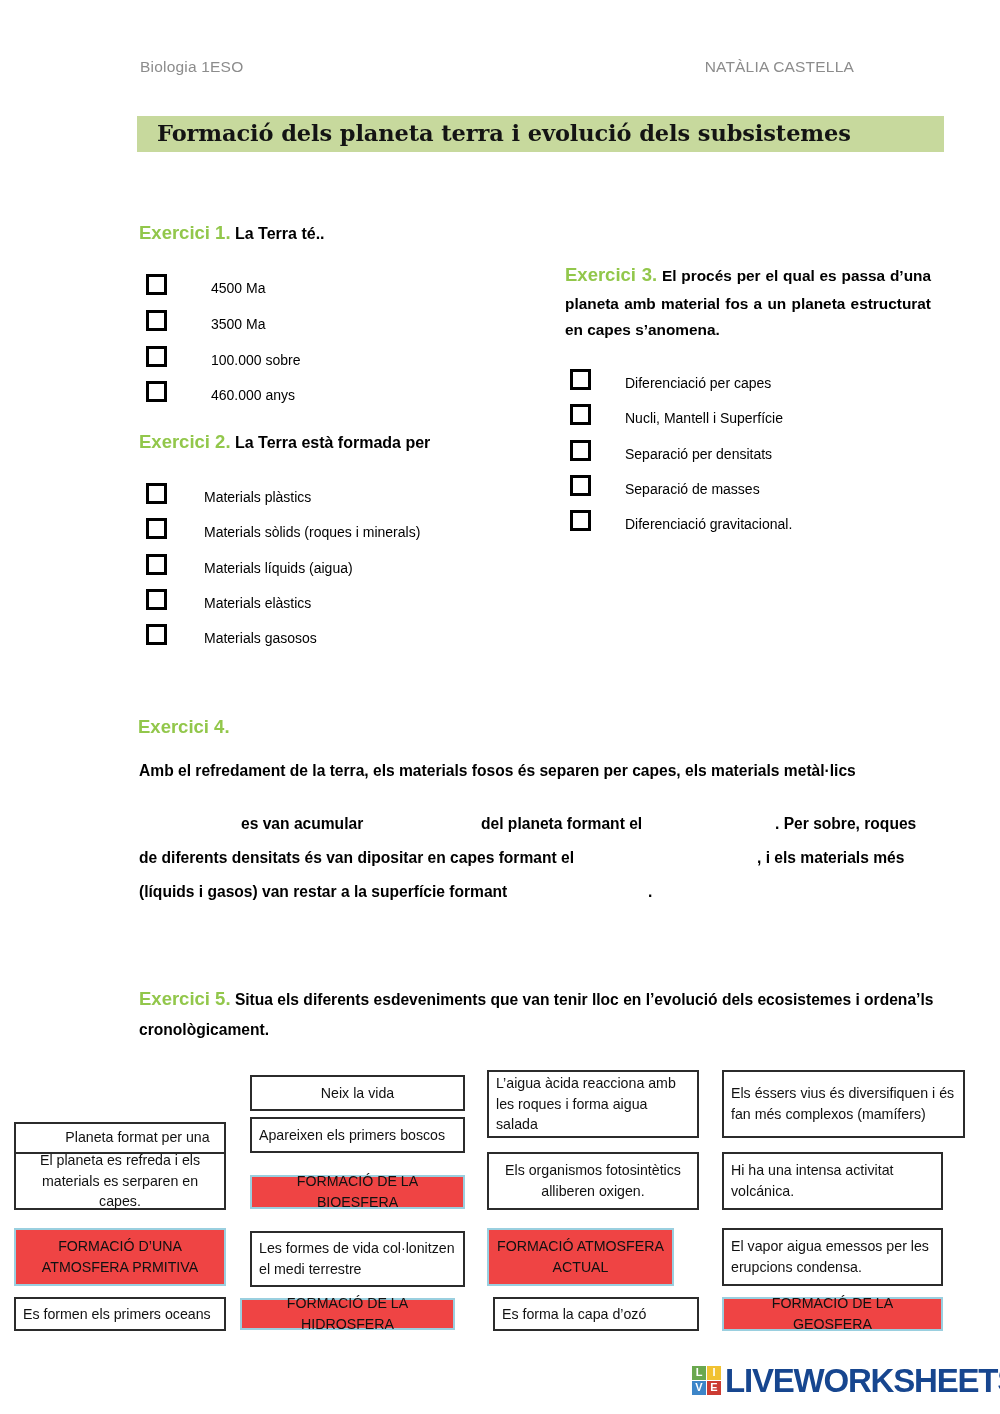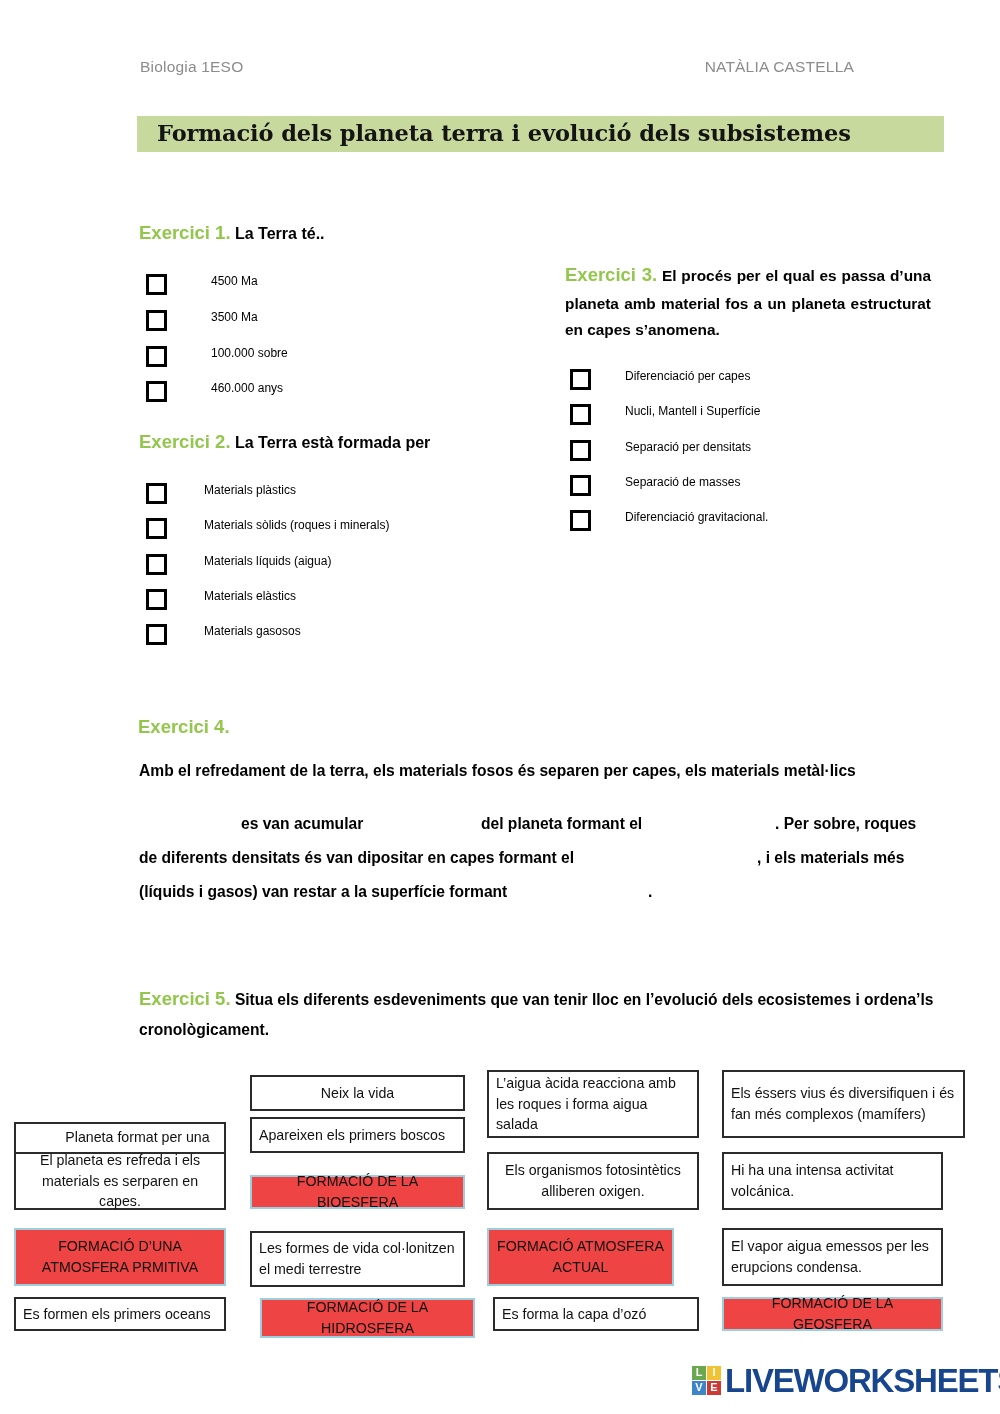--- a/index.html
+++ b/index.html
@@ -86,22 +86,22 @@
     top: 0;
     width: 15px;
     height: 15px;
     border: 3px solid #000000;
     background: #ffffff;
     box-sizing: content-box;
   }
   .opt-text {
     position: absolute;
     left: 65px;
-    top: 0;
-    font-size: 12px;
+    top: 6px;
+    font-size: 14px;
     white-space: nowrap;
   }
 
   
   #ex3-head {
     position: absolute;
     left: 565px;
     top: 259px;
     width: 366px;
     text-align: justify;
@@ -307,21 +307,21 @@
 
 <div class="card" style="left:14px; top:1122px; width:212px; height:72px;padding-left:42px;">Planeta format per una barreja de material fos i gasos.</div>
 <div class="card" style="left:14px; top:1152px; width:212px; height:58px;">El planeta es refreda i els materials es serparen en capes.</div>
 <div class="card teal" style="left:14px; top:1228px; width:212px; height:58px;">FORMACIÓ D’UNA ATMOSFERA PRMITIVA</div>
 <div class="card left" style="left:14px; top:1297px; width:212px; height:34px;">Es formen els primers oceans</div>
 
 <div class="card" style="left:250px; top:1075px; width:215px; height:36px;">Neix la vida</div>
 <div class="card left" style="left:250px; top:1117px; width:215px; height:36px;">Apareixen els primers boscos</div>
 <div class="card teal" style="left:250px; top:1175px; width:215px; height:34px;">FORMACIÓ DE LA BIOESFERA</div>
 <div class="card left" style="left:250px; top:1231px; width:215px; height:56px;">Les formes de vida col·lonitzen el  medi terrestre</div>
-<div class="card teal" style="left:260px; top:1298px; width:215px; height:40px;">FORMACIÓ DE LA HIDROSFERA</div>
+<div class="card teal" style="left:240px; top:1298px; width:215px; height:32px;">FORMACIÓ DE LA HIDROSFERA</div>
 
 <div class="card left" style="left:487px; top:1070px; width:212px; height:68px;">L’aigua àcida reacciona amb les roques i forma aigua salada</div>
 <div class="card" style="left:487px; top:1152px; width:212px; height:58px;">Els organismos fotosintètics alliberen oxigen.</div>
 <div class="card teal" style="left:487px; top:1228px; width:187px; height:58px;">FORMACIÓ ATMOSFERA ACTUAL</div>
 <div class="card left" style="left:493px; top:1297px; width:206px; height:34px;">Es forma la capa d’ozó</div>
 
 <div class="card left" style="left:722px; top:1070px; width:243px; height:68px;">Els éssers vius és diversifiquen i és fan més complexos (mamífers)</div>
 <div class="card left" style="left:722px; top:1152px; width:221px; height:58px;">Hi ha una intensa activitat volcánica.</div>
 <div class="card left" style="left:722px; top:1228px; width:221px; height:58px;">El vapor aigua emessos per les erupcions condensa.</div>
 <div class="card teal" style="left:722px; top:1297px; width:221px; height:34px;">FORMACIÓ DE LA GEOSFERA</div>

